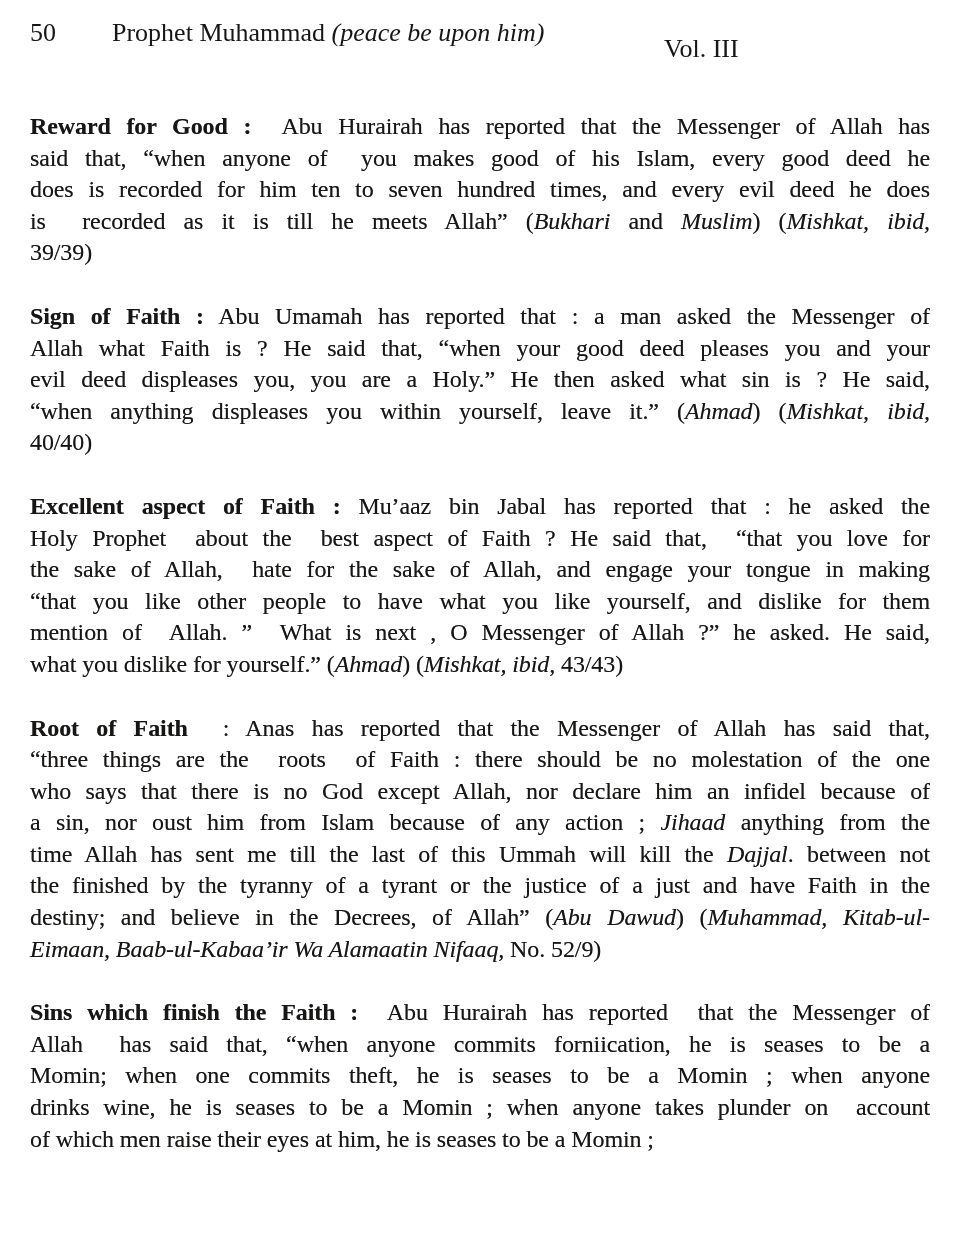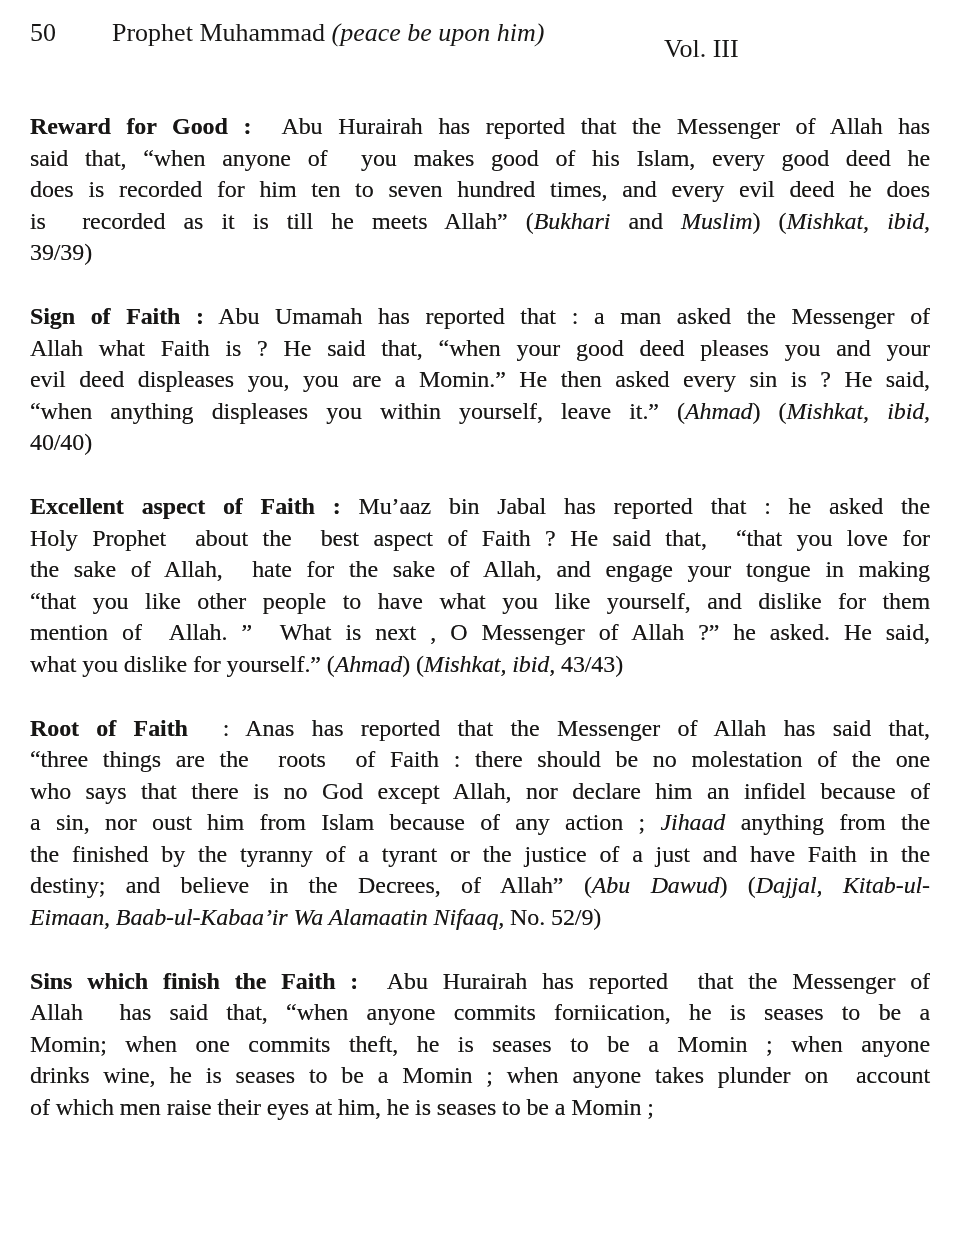--- a/index.html
+++ b/index.html
@@ -44,39 +44,40 @@
       <div class="para">
         <div class="line"><span class="b">Reward for Good :</span><span>  Abu Hurairah has reported that the Messenger of Allah has</span></div>
         <div class="line"><span>said that, “when anyone of  you makes good of his Islam, every good deed he</span></div>
         <div class="line"><span>does is recorded for him ten to seven hundred times, and every evil deed he does</span></div>
         <div class="line"><span>is  recorded as it is till he meets Allah” (</span><span class="i">Bukhari</span><span> and </span><span class="i">Muslim</span><span>) (</span><span class="i">Mishkat, ibid,</span></div>
         <div class="line last"><span>39/39)</span></div>
       </div>
       <div class="para">
         <div class="line"><span class="b">Sign of Faith :</span><span> Abu Umamah has reported that : a man asked the Messenger of</span></div>
         <div class="line"><span>Allah what Faith is ? He said that, “when your good deed pleases you and your</span></div>
-        <div class="line"><span>evil deed displeases you, you are a Momin.” He then asked every sin is ? He said,</span></div>
+        <div class="line"><span>evil deed displeases you, you are a Holy.” He then asked what sin is ? He said,</span></div>
         <div class="line"><span>“when anything displeases you within yourself, leave it.” (</span><span class="i">Ahmad</span><span>) (</span><span class="i">Mishkat, ibid,</span></div>
         <div class="line last"><span>40/40)</span></div>
       </div>
       <div class="para">
         <div class="line"><span class="b">Excellent aspect of Faith :</span><span> Mu’aaz bin Jabal has reported that : he asked the</span></div>
         <div class="line"><span>Holy Prophet  about the  best aspect of Faith ? He said that,  “that you love for</span></div>
         <div class="line"><span>the sake of Allah,  hate for the sake of Allah, and engage your tongue in making</span></div>
         <div class="line"><span>“that you like other people to have what you like yourself, and dislike for them</span></div>
         <div class="line"><span>mention of  Allah. ”  What is next , O Messenger of Allah ?” he asked. He said,</span></div>
         <div class="line last"><span>what you dislike for yourself.” (</span><span class="i">Ahmad</span><span>) (</span><span class="i">Mishkat, ibid,</span><span> 43/43)</span></div>
       </div>
       <div class="para">
         <div class="line"><span class="b">Root of Faith</span><span>  : Anas has reported that the Messenger of Allah has said that,</span></div>
         <div class="line"><span>“three things are the  roots  of Faith : there should be no molestation of the one</span></div>
         <div class="line"><span>who says that there is no God except Allah, nor declare him an infidel because of</span></div>
         <div class="line"><span>a sin, nor oust him from Islam because of any action ; </span><span class="i">Jihaad</span><span> anything from the</span></div>
+        <div class="line"><span>time Allah has sent me till the last of this Ummah will kill the </span><span class="i">Dajjal</span><span>. between not</span></div>
         <div class="line"><span>the finished by the tyranny of a tyrant or the justice of a just and have Faith in the</span></div>
-        <div class="line"><span>destiny; and believe in the Decrees, of Allah” (</span><span class="i">Abu Dawud</span><span>) (</span><span class="i">Dajjal, Kitab-ul-</span></div>
+        <div class="line"><span>destiny; and believe in the Decrees, of Allah” (</span><span class="i">Abu Dawud</span><span>) (</span><span class="i">Muhammad, Kitab-ul-</span></div>
         <div class="line last"><span class="i">Eimaan, Baab-ul-Kabaa’ir Wa Alamaatin Nifaaq,</span><span> No. 52/9)</span></div>
       </div>
       <div class="para">
         <div class="line"><span class="b">Sins which finish the Faith :</span><span>  Abu Hurairah has reported  that the Messenger of</span></div>
         <div class="line"><span>Allah  has said that, “when anyone commits forniication, he is seases to be a</span></div>
         <div class="line"><span>Momin; when one commits theft, he is seases to be a Momin ; when anyone</span></div>
         <div class="line"><span>drinks wine, he is seases to be a Momin ; when anyone takes plunder on  account</span></div>
         <div class="line last"><span>of which men raise their eyes at him, he is seases to be a Momin ;</span></div>
       </div>
     </div>

